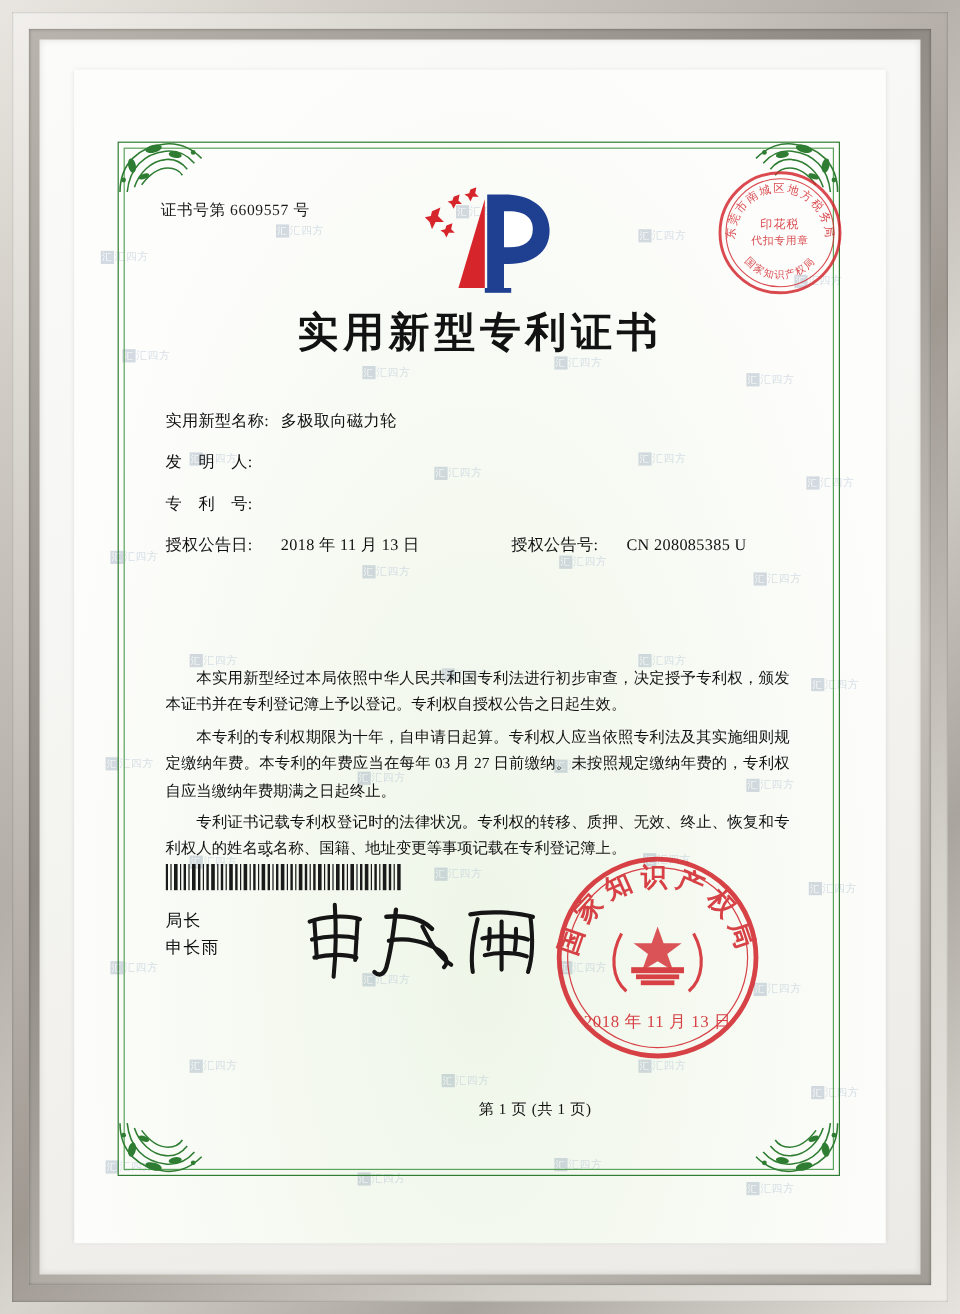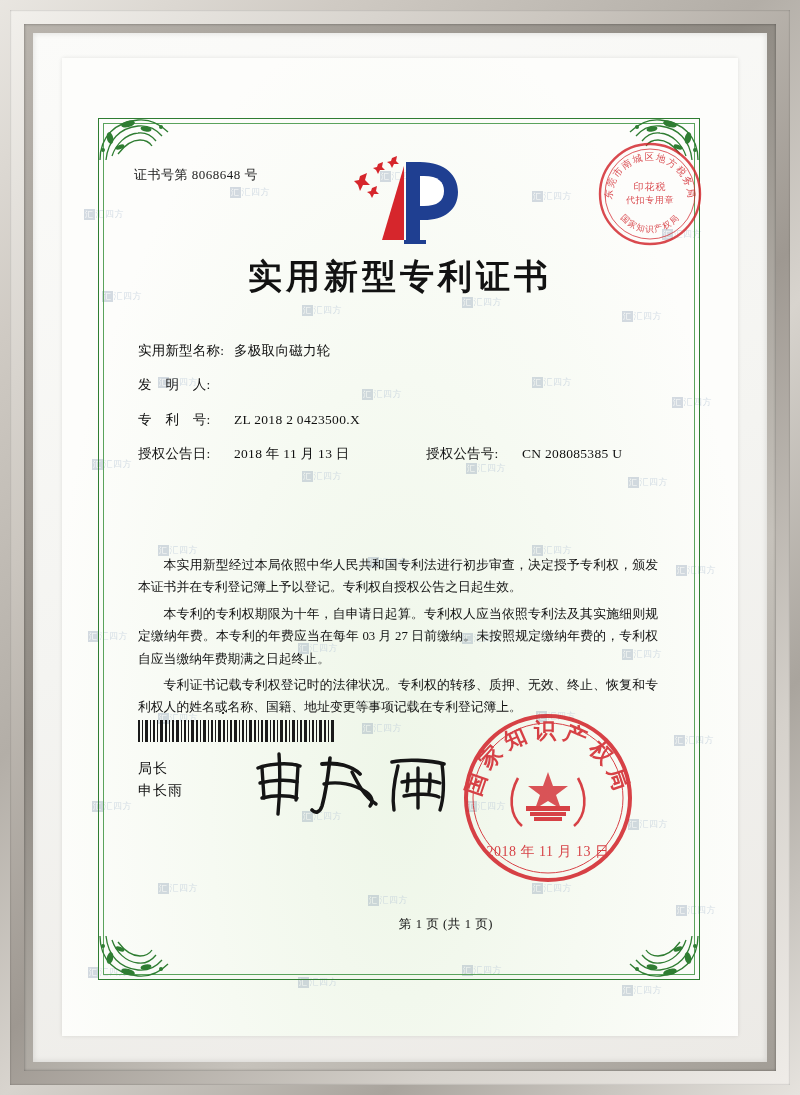--- a/index.html
+++ b/index.html
@@ -335,21 +335,21 @@
       <g fill="#2f7d32">
         <ellipse cx="30" cy="8" rx="7" ry="3.2" transform="rotate(-14 30 8)"></ellipse>
         <ellipse cx="48" cy="13" rx="5.5" ry="2.6" transform="rotate(10 48 13)"></ellipse>
         <ellipse cx="12" cy="22" rx="3.2" ry="6" transform="rotate(-12 12 22)"></ellipse>
         <ellipse cx="22" cy="31" rx="4.6" ry="2.2" transform="rotate(-22 22 31)"></ellipse>
         <circle cx="63" cy="11" r="2"></circle>
         <circle cx="5" cy="34" r="2"></circle>
       </g>
     </svg>
 
-    <div class="cert-no">证书号第 8068648 号</div>
+    <div class="cert-no">证书号第 6609557 号</div>
 
     <svg class="logo" viewBox="0 0 112 92">
 
       <g fill="#d6262c">
         <polygon points="6,20 13,17 11,24 16,29 9,29 6,35 4,29 0,25 5,24"></polygon>
         <polygon points="24,8 29,6 28,11 31,14 26,14 24,18 22,14 19,12 23,11"></polygon>
         <polygon points="38,2 43,0 42,5 45,8 40,8 38,12 36,8 33,6 37,5"></polygon>
         <polygon points="18,32 23,30 22,35 25,38 20,38 18,42 16,38 13,36 17,35"></polygon>
       </g>
 
@@ -385,21 +385,20 @@
         <div class="field-label">实用新型名称:</div>
         <div class="field-value">多极取向磁力轮</div>
       </div>
 
       <div class="field-row">
         <div class="field-label">发　明　人:</div>
       </div>
 
       <div class="field-row">
         <div class="field-label">专　利　号:</div>
-        <div class="field-value mono">ZL 2018 2 0423500.X</div>
       </div>
 
 
 
 
       <div class="field-row field-row-split">
         <div class="half-a">
           <div class="field-label">授权公告日:</div>
           <div class="field-value">2018 年 11 月 13 日</div>
         </div>

